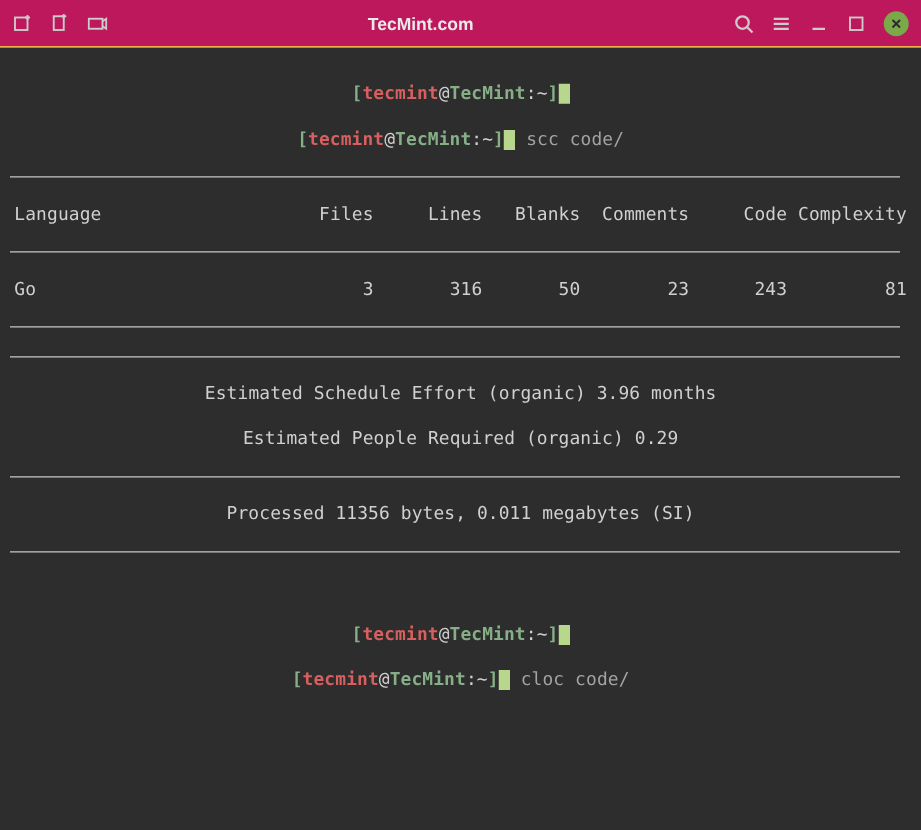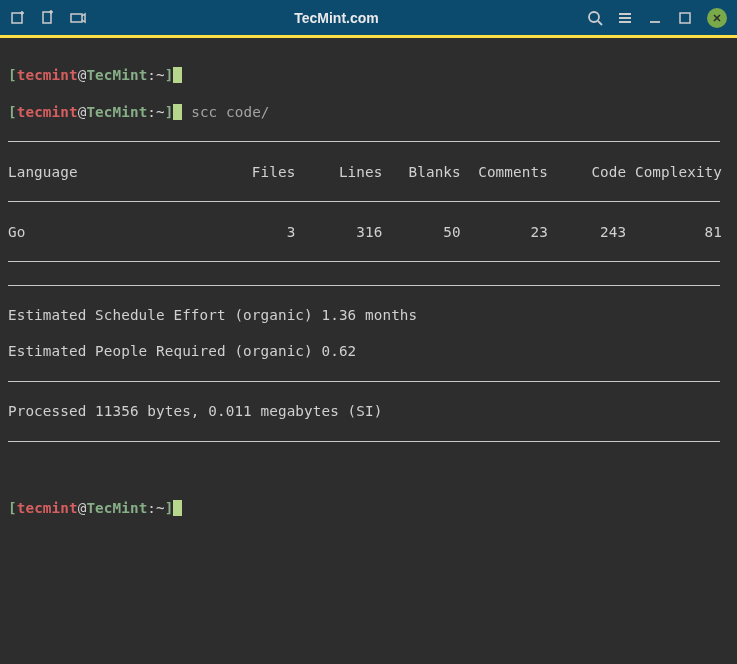--- a/index.html
+++ b/index.html
@@ -7,25 +7,25 @@
     background: #2d2d2d;
     font-family: "DejaVu Sans Mono", "Liberation Mono", monospace;
     font-size: 14px;
     color: #d0d0d0;
     width: 737px;
     height: 664px;
     overflow: hidden;
   }
   .titlebar {
     height: 38px;
-    background: #0c4a6e;
+    background: #be185d;
     display: flex;
     align-items: center;
     padding: 0 10px;
-    border-bottom: 3px solid #fde047;
+    border-bottom: 1px solid #fde047;
   }
   .titlebar-left { display: flex; gap: 14px; align-items: center; }
   .titlebar-center { flex: 1; text-align: center; font-weight: bold; color: #eaeaea; font-family: sans-serif; font-size: 14px; }
   .titlebar-right { display: flex; gap: 14px; align-items: center; }
   .tb-icon { width: 16px; height: 16px; display: inline-flex; align-items: center; justify-content: center; color: #ccc; cursor: pointer; }
   .close-btn {
     width: 20px; height: 20px; border-radius: 50%;
     background: #7aa94a; display: flex; align-items: center; justify-content: center;
     cursor: pointer;
   }
@@ -48,21 +48,21 @@
     background: #b7d88c;
     vertical-align: text-bottom;
   }
   .cmd { color: #a3a3a3; }
   .hr-solid {
     border: none;
     border-top: 1.5px solid #c8c8c8;
     margin: 2px 0;
     width: 712px;
   }
-  .row { display: block; }
+  .row { display: block; text-align: center; }
 </style>
 </head>
 <body>
 
 <div class="titlebar">
   <div class="titlebar-left">
     <span class="tb-icon">
       <svg viewBox="0 0 16 16" fill="none" stroke="currentColor" stroke-width="1.5">
           <rect x="2" y="3" width="10" height="10"></rect>
           <path d="M12 1v4M10 3h4"></path>
@@ -114,27 +114,28 @@
 
 <div class="terminal">
 <span class="row"><span class="bracket">[</span><span class="user">tecmint</span><span class="at">@</span><span class="host">TecMint</span><span class="path">:~</span><span class="bracket">]</span><span class="cursor-block"></span></span>
 <span class="row"><span class="bracket">[</span><span class="user">tecmint</span><span class="at">@</span><span class="host">TecMint</span><span class="path">:~</span><span class="bracket">]</span><span class="cursor-block"></span> <span class="cmd">scc code/</span></span>
 <hr class="hr-solid">
 <span class="row" id="scc-header">Language                    Files     Lines   Blanks  Comments     Code Complexity</span>
 <hr class="hr-solid">
 <span class="row" id="scc-row-1">Go                              3       316       50        23      243         81</span>
 <hr class="hr-solid">
 <hr class="hr-solid">
-<span class="row">Estimated Schedule Effort (organic) 1.36 months</span>
-<span class="row">Estimated People Required (organic) 0.62</span>
+<span class="row">Estimated Schedule Effort (organic) 3.96 months</span>
+<span class="row">Estimated People Required (organic) 0.29</span>
 <hr class="hr-solid">
 <span class="row">Processed 11356 bytes, 0.011 megabytes (SI)</span>
 <hr class="hr-solid">
 <span class="row"> </span>
 <span class="row"><span class="bracket">[</span><span class="user">tecmint</span><span class="at">@</span><span class="host">TecMint</span><span class="path">:~</span><span class="bracket">]</span><span class="cursor-block"></span></span>
+<span class="row"><span class="bracket">[</span><span class="user">tecmint</span><span class="at">@</span><span class="host">TecMint</span><span class="path">:~</span><span class="bracket">]</span><span class="cursor-block"></span> <span class="cmd">cloc code/</span></span>
 
 
 
 
 
 
 
 
 
 

